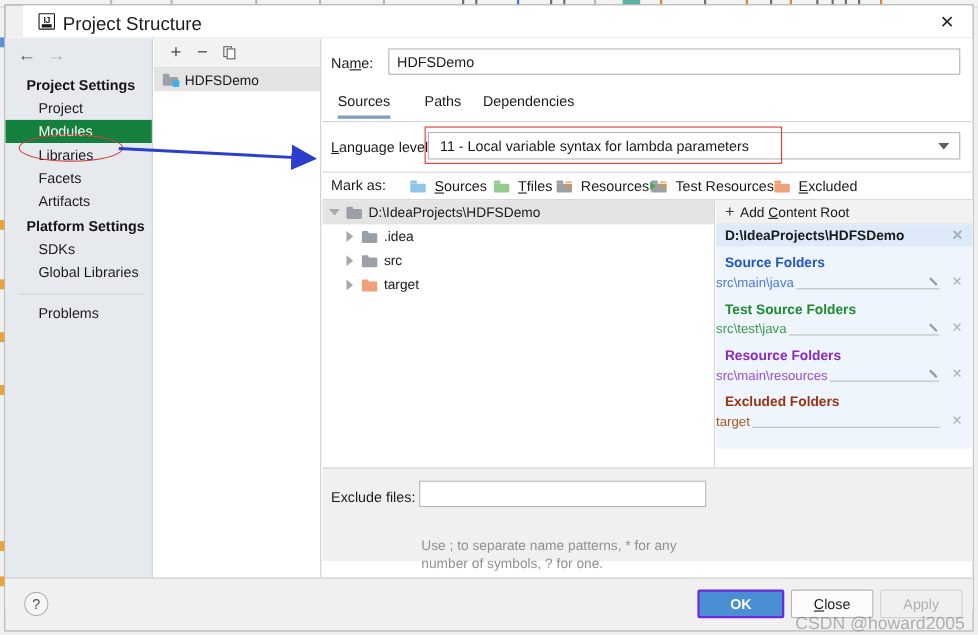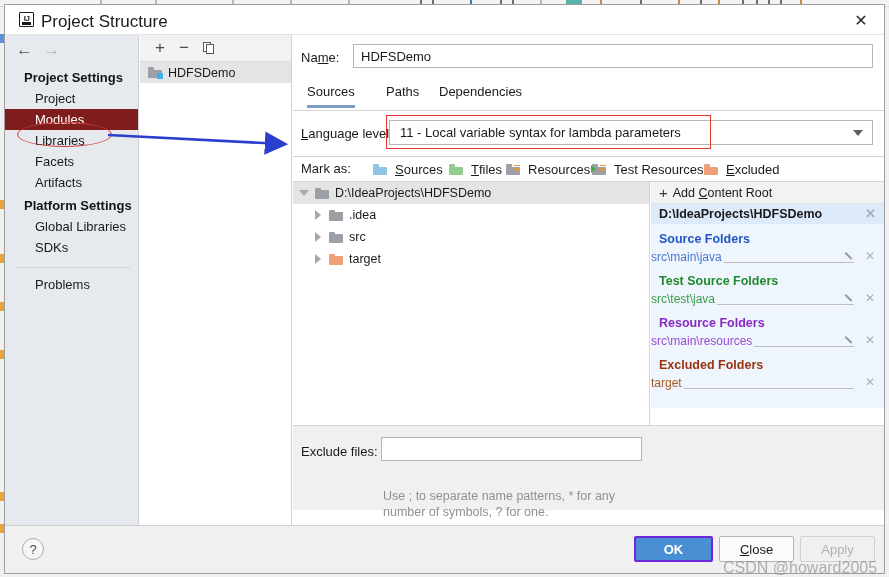--- a/index.html
+++ b/index.html
@@ -35,20 +35,21 @@
   
   .dialog {
     position: absolute; left: 4px; top: 4px;
     width: 881px; height: 570px;
     background: #f0f0f0;
     border: 1px solid #a0a0a0;
   }
   .titlebar {
     position: relative; height: 30px; background: #ffffff;
     border-bottom: 1px solid #e4e4e4;
+    margin-left: 16px;
   }
   .tb-icon {
     position: absolute; left: 14px; top: 7px; width: 15px; height: 15px;
     background: #ffffff; border: 1.6px solid #16191c; border-radius: 1px;
     display: flex; align-items: center; justify-content: center;
   }
   .tb-icon .ij { font-size: 8px; font-weight: bold; color: #16191c; line-height: 1;
     letter-spacing: -0.5px; position: relative; top: -1px;}
   .tb-icon .bar { position: absolute; bottom: 1.5px; left: 2px; right: 2px; height: 2.5px; background: #16191c; }
   .tb-title {
@@ -75,21 +76,21 @@
     position: absolute; top: 6px; font-size: 17px; color: #555a5f; line-height: 1;
   }
   .arrow-btn.back { left: 11px; }
   .arrow-btn.fwd  { left: 38px; color: #b2b8be; }
   .nav-head {
     padding: 5px 0 3px 19px; font-size: 13px; font-weight: bold; color: #141414;
   }
   .nav-item {
     padding: 3px 0 3px 30px; font-size: 13px; color: #1a1a1a; cursor: default;
   }
-  .nav-item.selected { background: #7f1d1d; color: #ffffff; }
+  .nav-item.selected { background: #15803d; color: #ffffff; }
   .nav-sep { margin: 9px 8px 6px 12px; height: 1px; background: #d0d5da; }
 
   
   .modcol {
     position: absolute; left: 135px; top: 0; width: 152px; height: 519px;
     background: #ffffff; border-right: 1px solid #cdd2d6;
   }
   .modtoolbar {
     height: 27px; background: #f2f2f2; border-bottom: 1px solid #dcdcdc;
     position: relative;
@@ -315,22 +316,22 @@
         </div>
 
         <div class="nav-head">Project Settings</div>
         <div class="nav-item">Project</div>
         <div class="nav-item selected">Modules</div>
         <div class="nav-item">Libraries</div>
         <div class="nav-item">Facets</div>
         <div class="nav-item">Artifacts</div>
 
         <div class="nav-head">Platform Settings</div>
+        <div class="nav-item">SDKs</div>
         <div class="nav-item">Global Libraries</div>
-        <div class="nav-item">SDKs</div>
 
         <div class="nav-sep"></div>
         <div class="nav-item">Problems</div>
       </div>
 
       <div class="modcol">
         <div class="modtoolbar">
           <div class="tbtn add">+</div>
           <div class="tbtn rem">−</div>
           <div class="tbtn copy">

